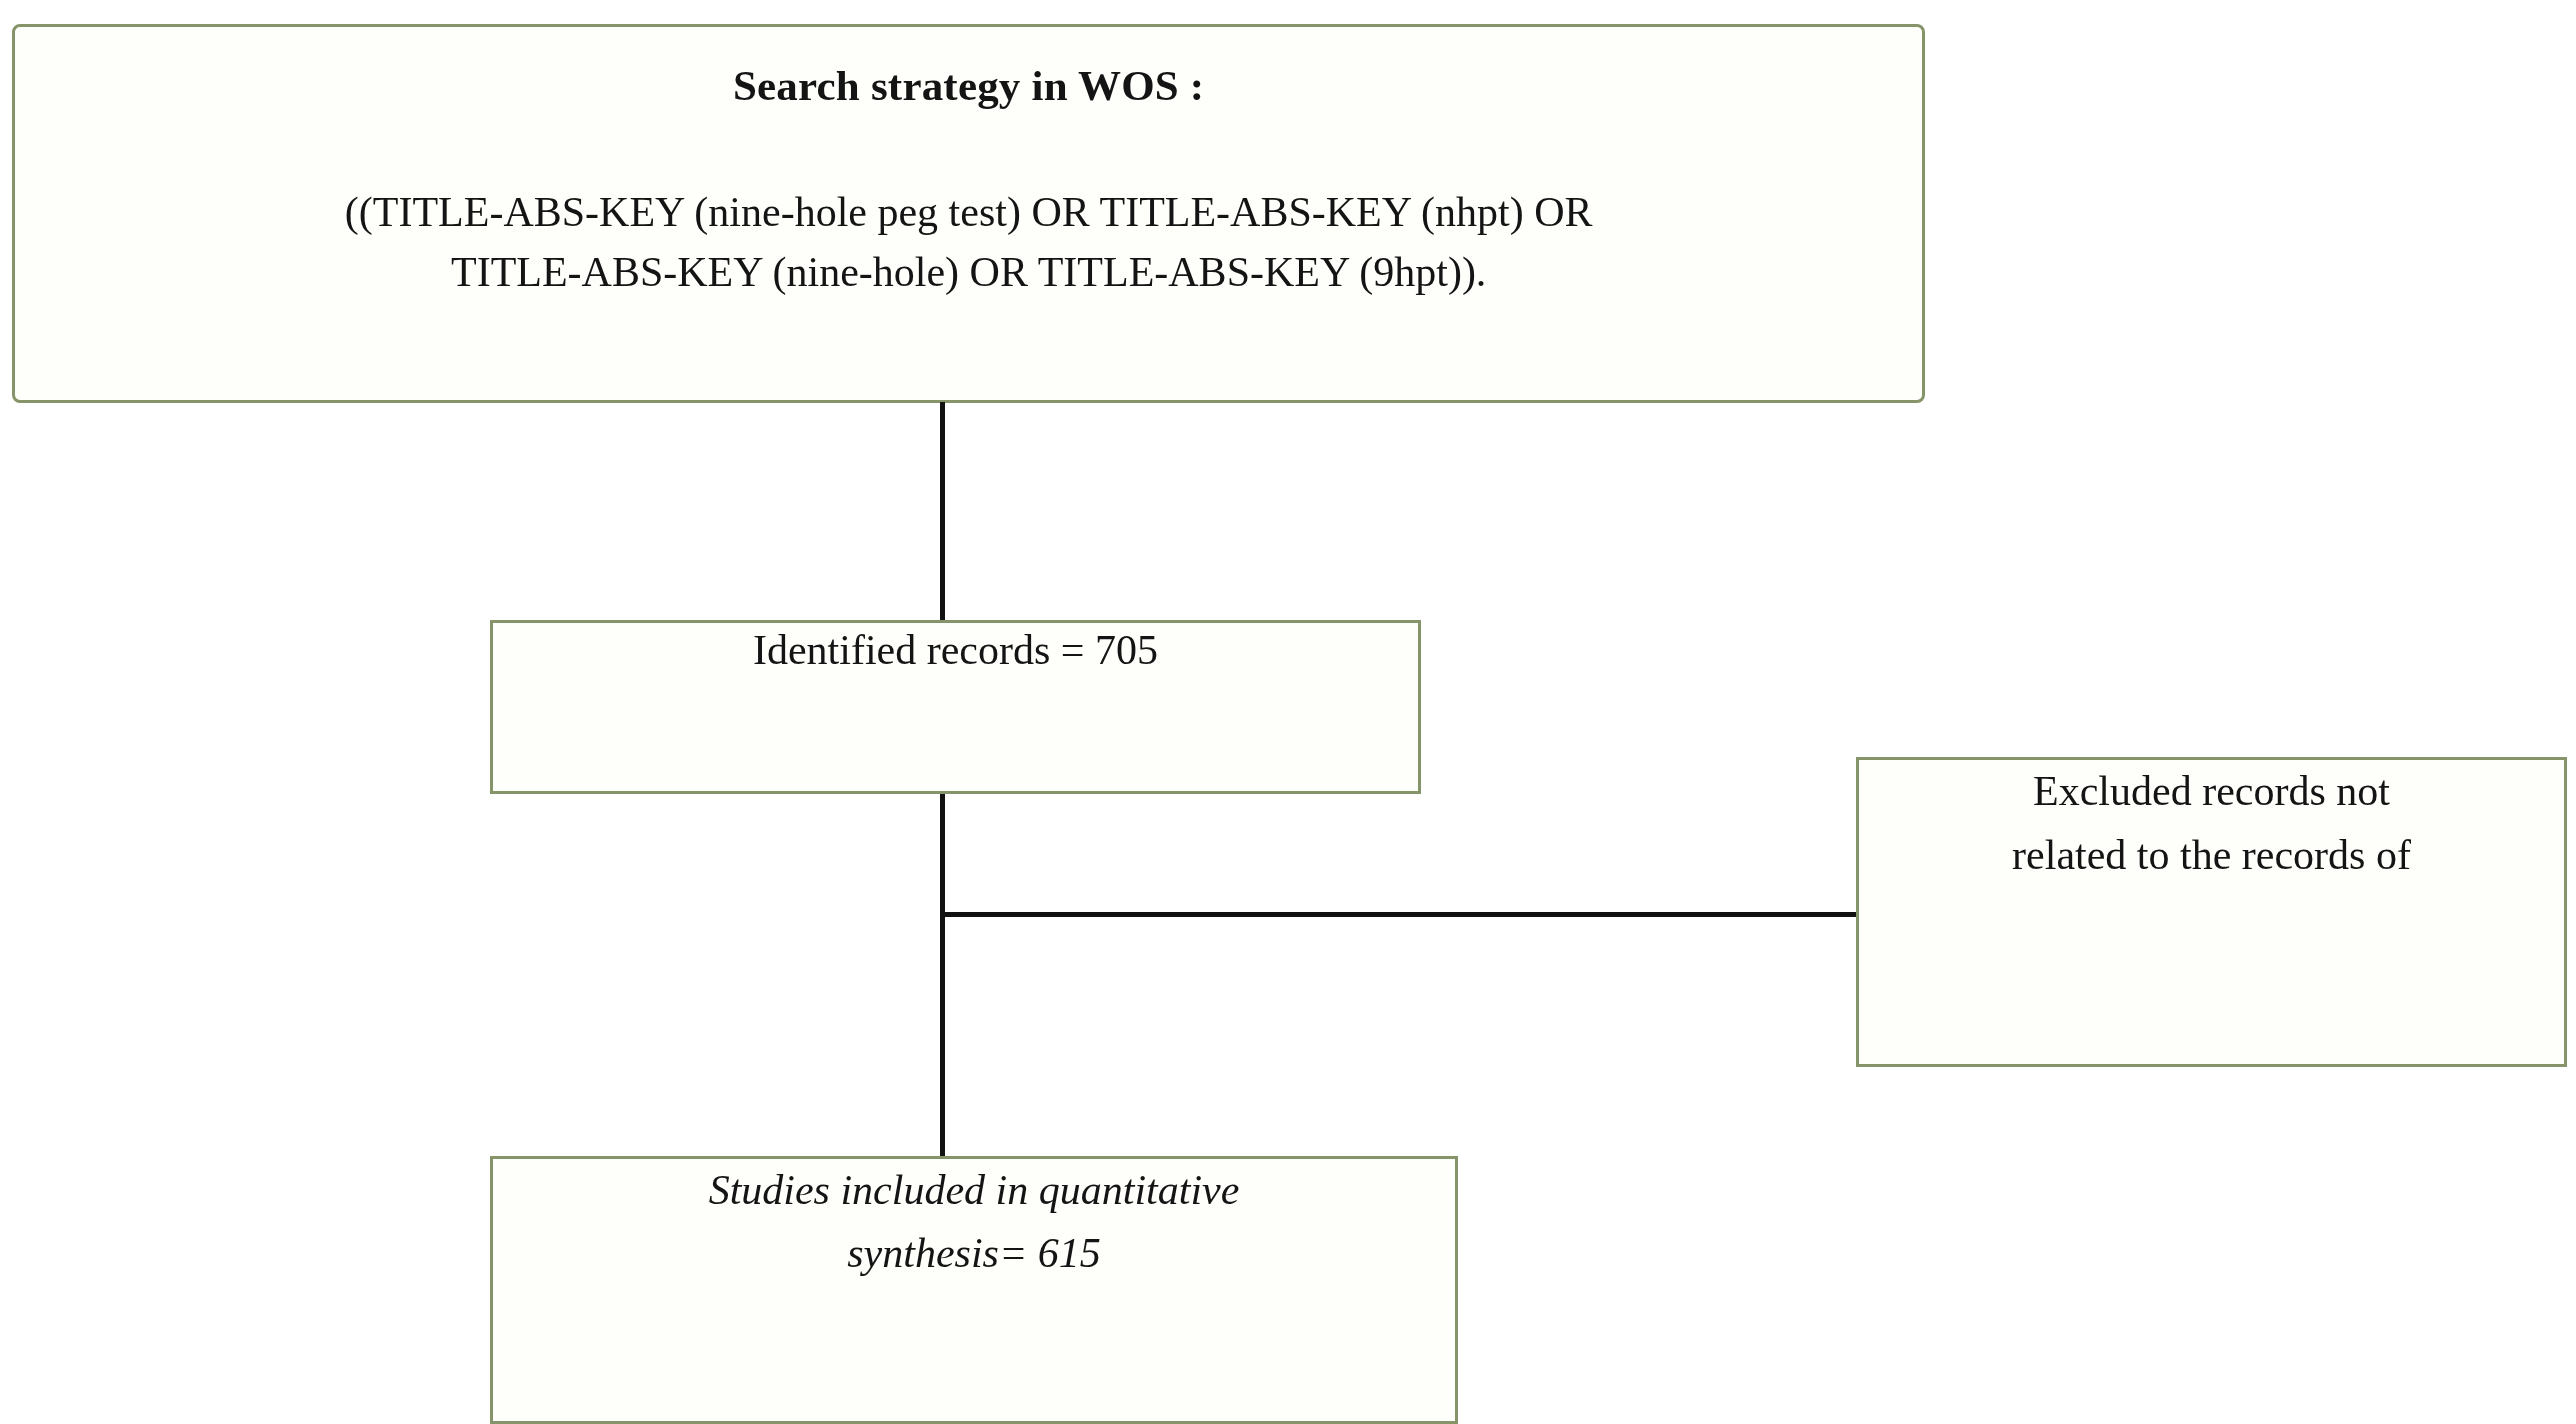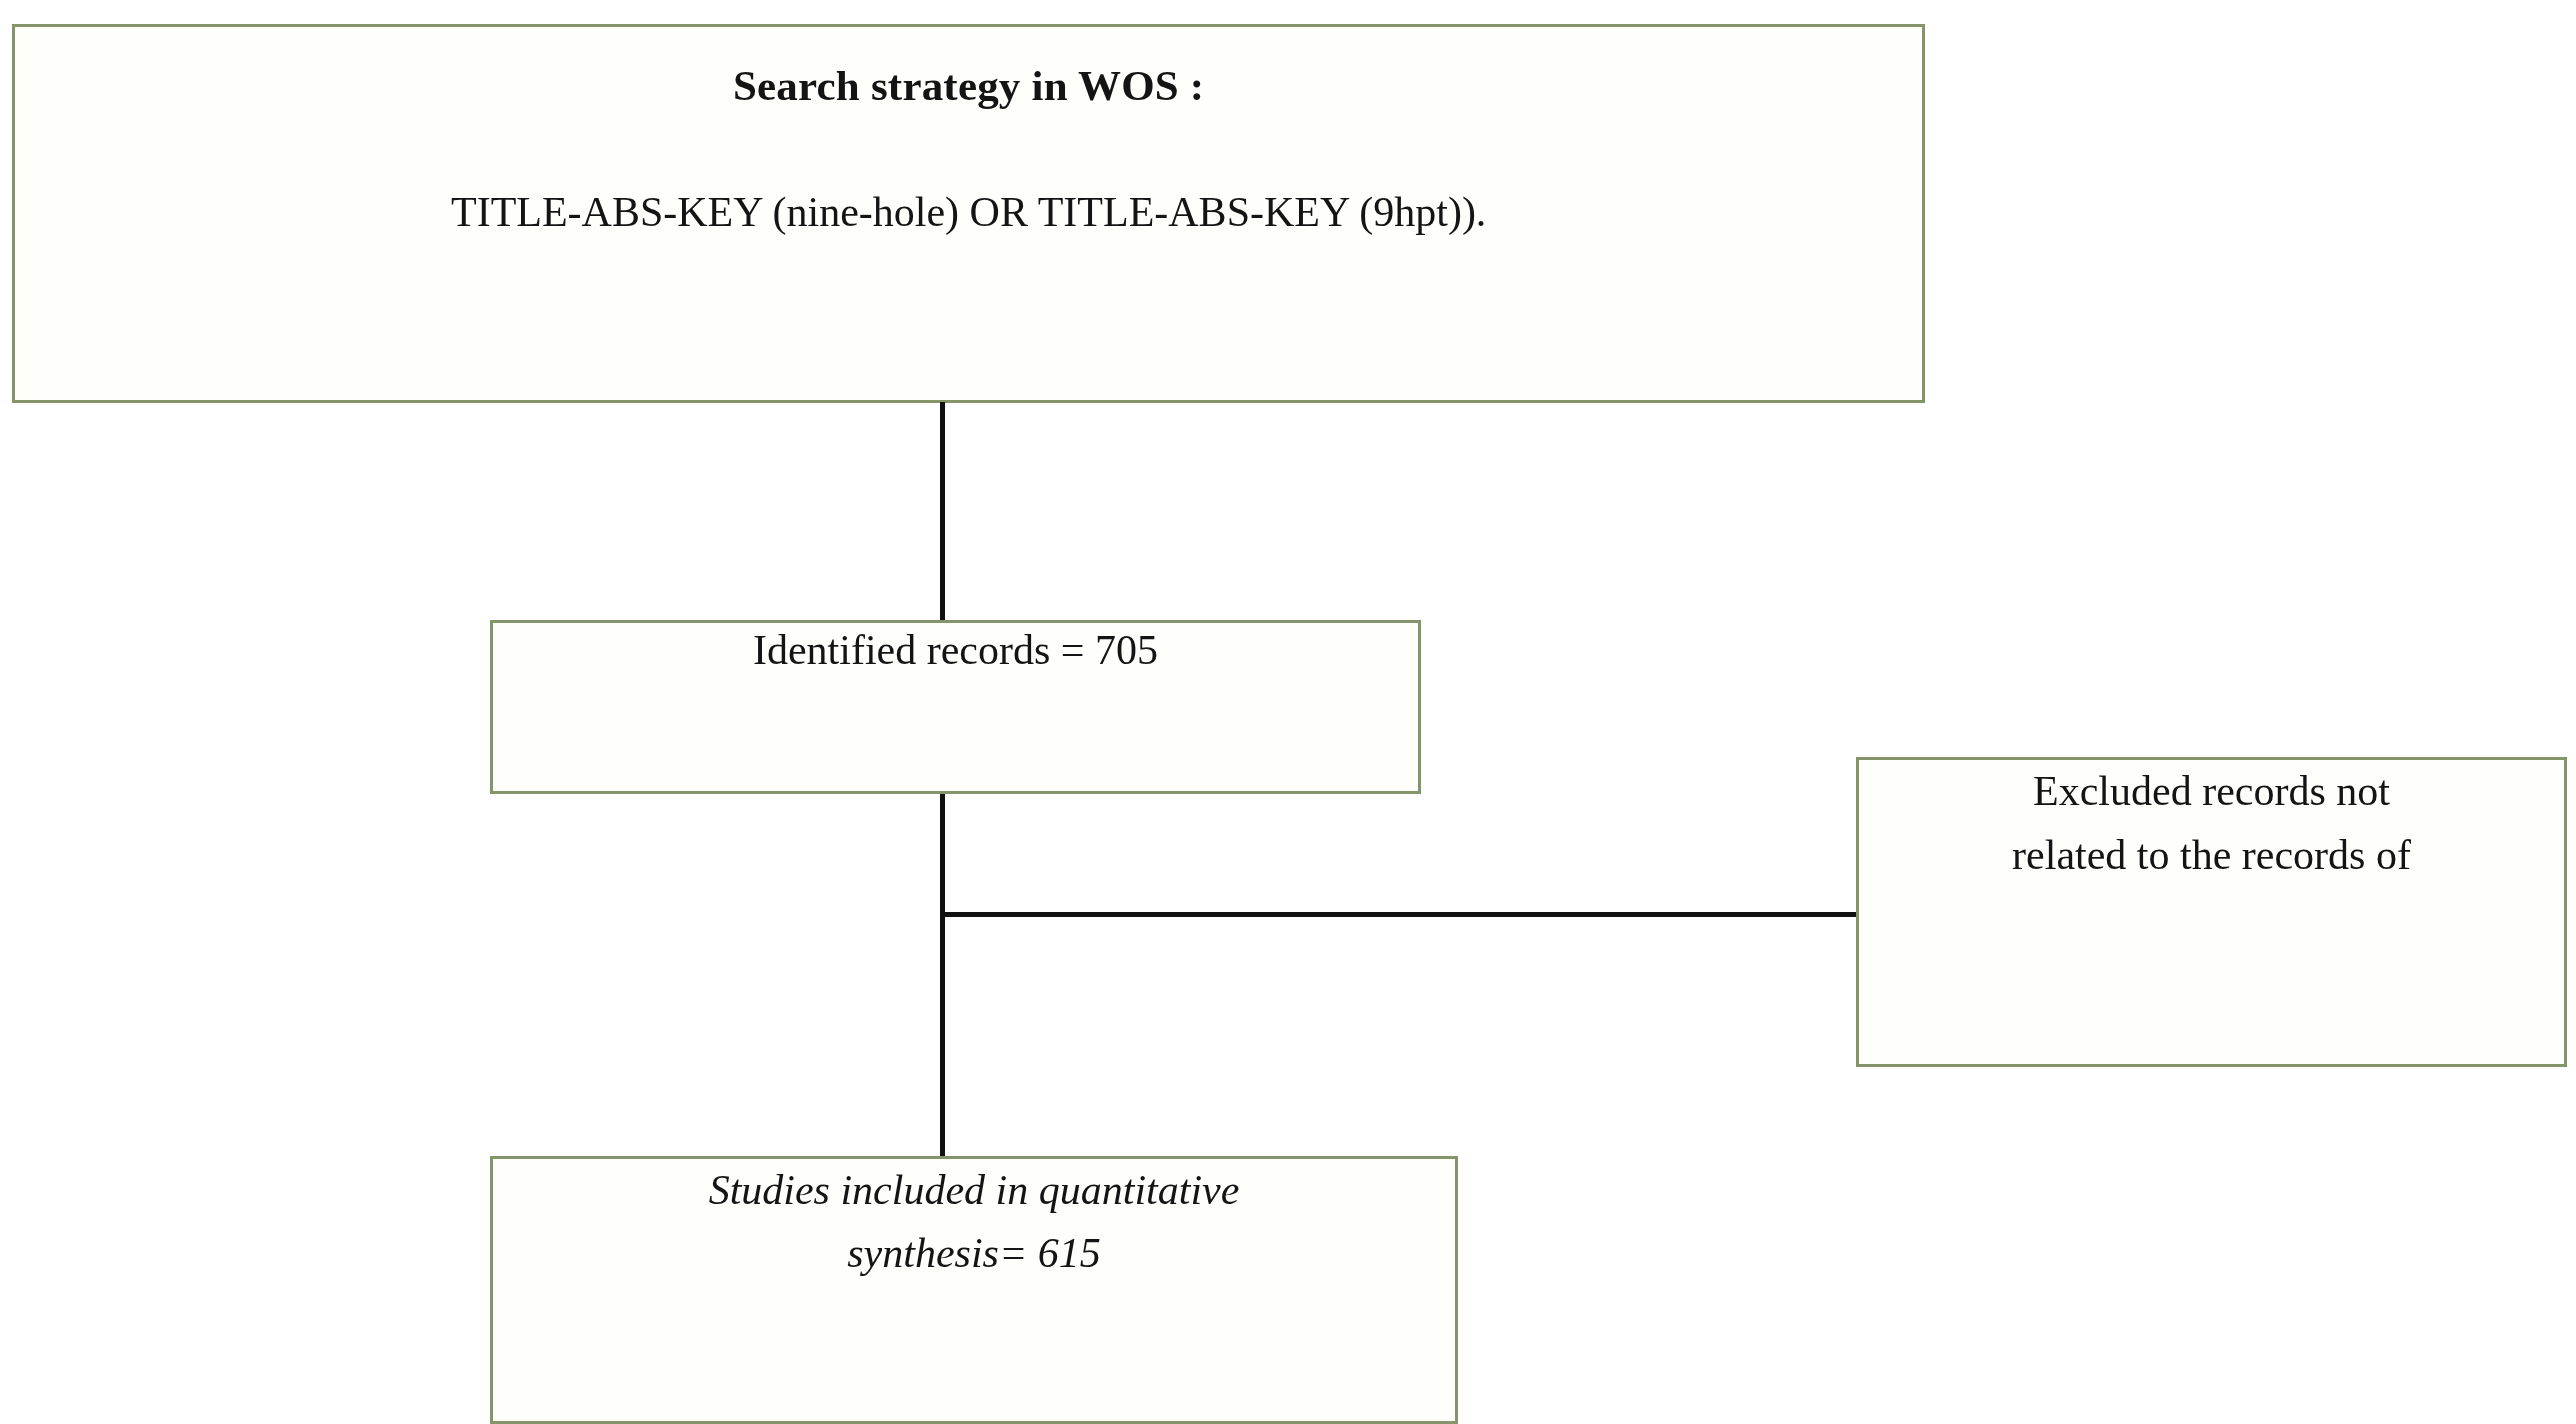--- a/index.html
+++ b/index.html
@@ -39,20 +39,21 @@
   }
 
   
   #box-search {
     left: 12.2px;
     top: 23.5px;
     width: 1913px;
     height: 379px;
     padding: 17px 24.4px;
     justify-content: flex-start;
+    border-radius: 8px;
   }
   #box-search .title {
     font-weight: bold;
     font-size: 43px;
     line-height: 1.15;
     margin-top: 17px;
     letter-spacing: 0.2px;
   }
   #box-search .query {
     font-size: 42px;
@@ -123,20 +124,21 @@
   }
 </style>
 </head>
 <body>
 
 <div id="canvas" style="background: rgb(255, 255, 255);">
 
   <div class="box" id="box-search" style="border-color: rgb(134, 148, 106); background: rgb(254, 255, 251); color: rgb(20, 20, 20);">
     <span class="box-line title">Search strategy in WOS :</span>
     <div class="query">
+      <span class="box-line">((TITLE-ABS-KEY (nine-hole peg test) OR TITLE-ABS-KEY (nhpt) OR</span>
       <span class="box-line">TITLE-ABS-KEY (nine-hole) OR TITLE-ABS-KEY (9hpt)).</span>
     </div>
   </div>
 
   <div class="vline" id="conn-search-to-identified" style="background: rgb(17, 17, 17);"></div>
 
   <div class="box" id="box-identified" style="border-color: rgb(134, 148, 106); background: rgb(254, 255, 251); color: rgb(20, 20, 20);">
     <span class="box-line">Identified records = 705</span>
   </div>
 

